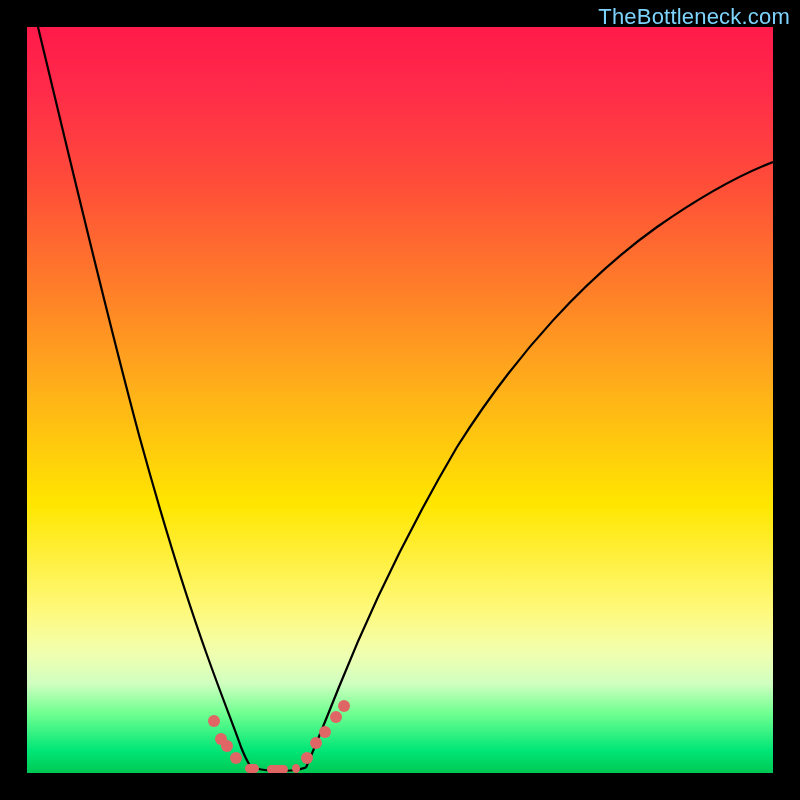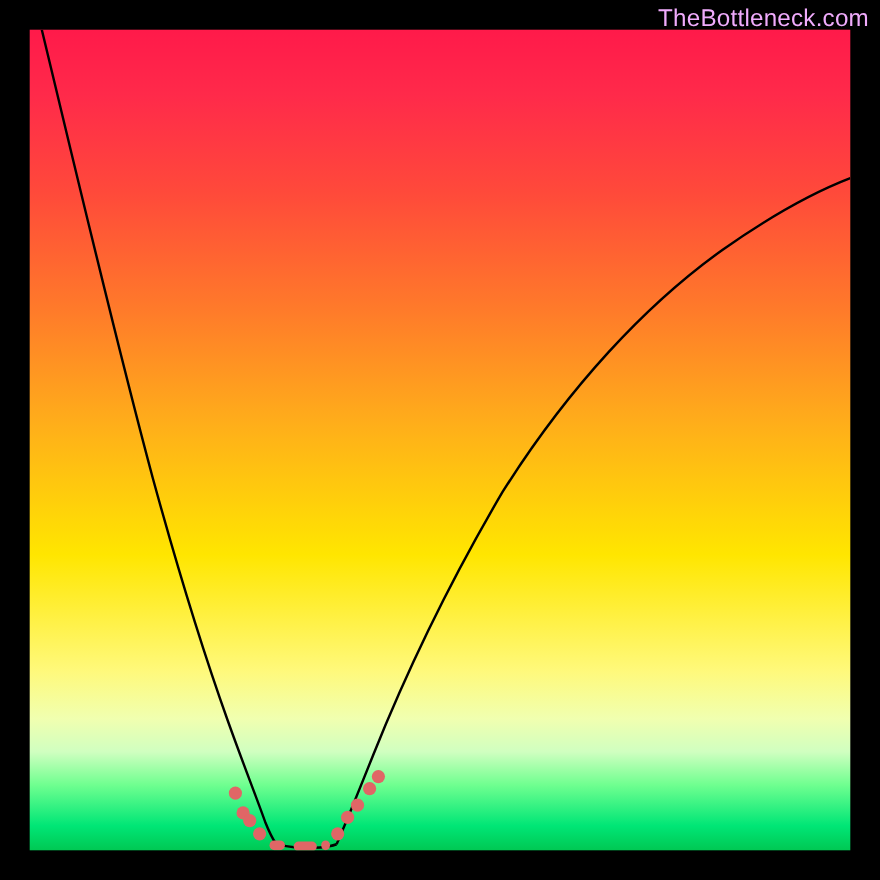--- a/index.html
+++ b/index.html
@@ -22,21 +22,21 @@
       #f0ffb0 84%,
       #d0ffc0 88%,
       #70ff90 92%,
       #00e676 97%,
       #00c853 100%);
   }
   .watermark {
     position: absolute;
     top: 4px;
     right: 10px;
-    color: #f0abfc;
+    color: #7dd3fc;
     font-size: 22px;
     font-weight: 500;
     letter-spacing: 0.2px;
     z-index: 5;
   }
   svg.curves { position: absolute; top: 0; left: 0; width: 746px; height: 746px; }
 </style>
 </head>
 <body>
 

